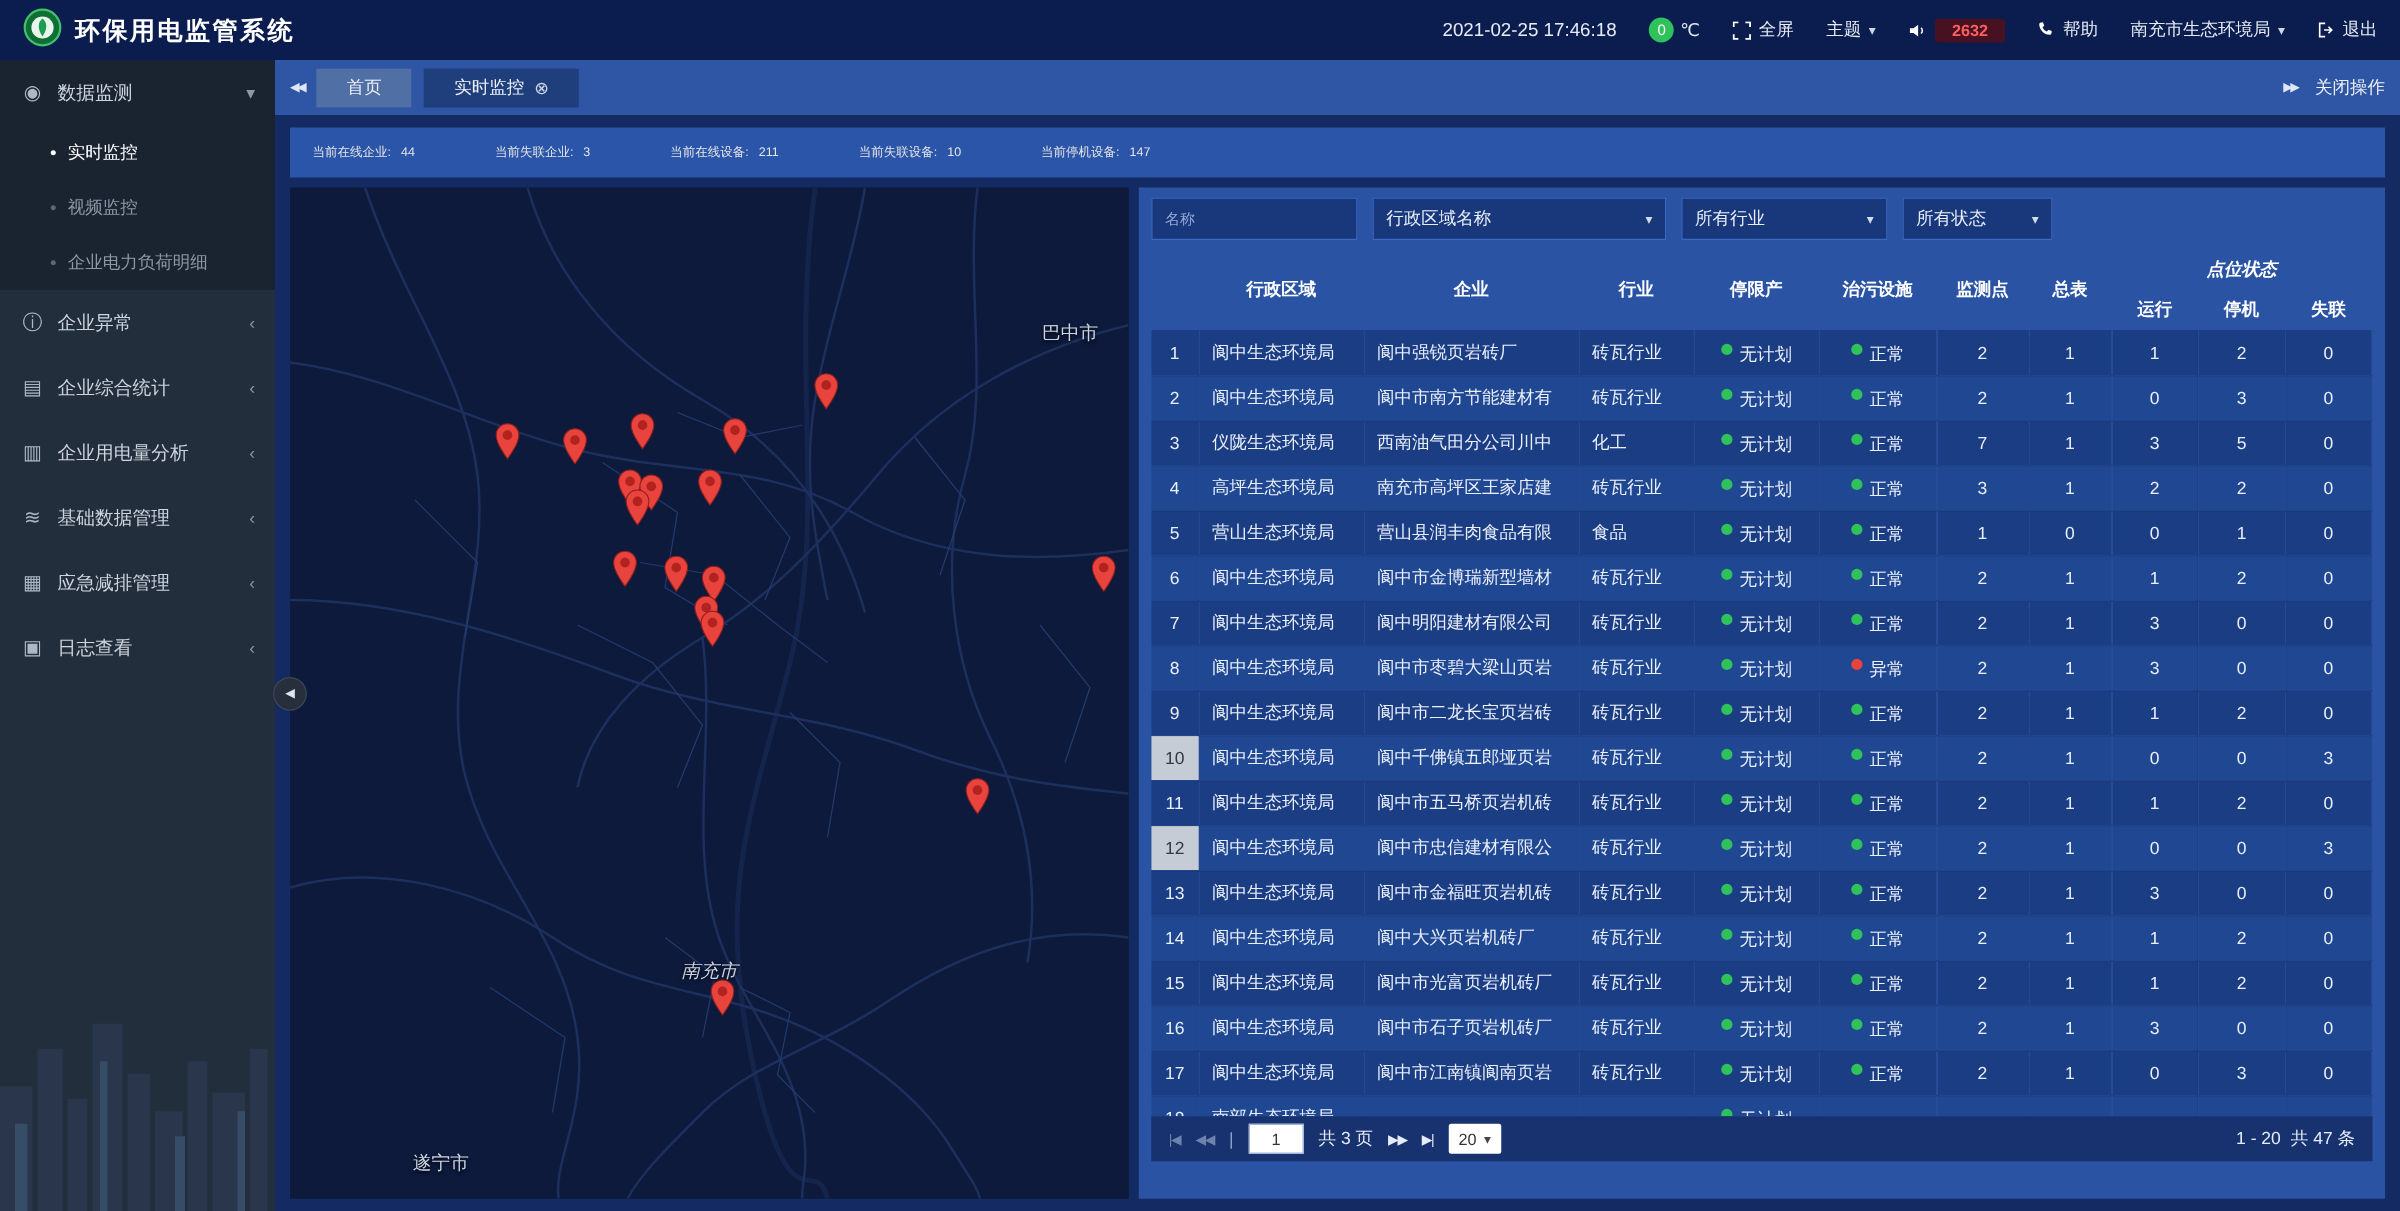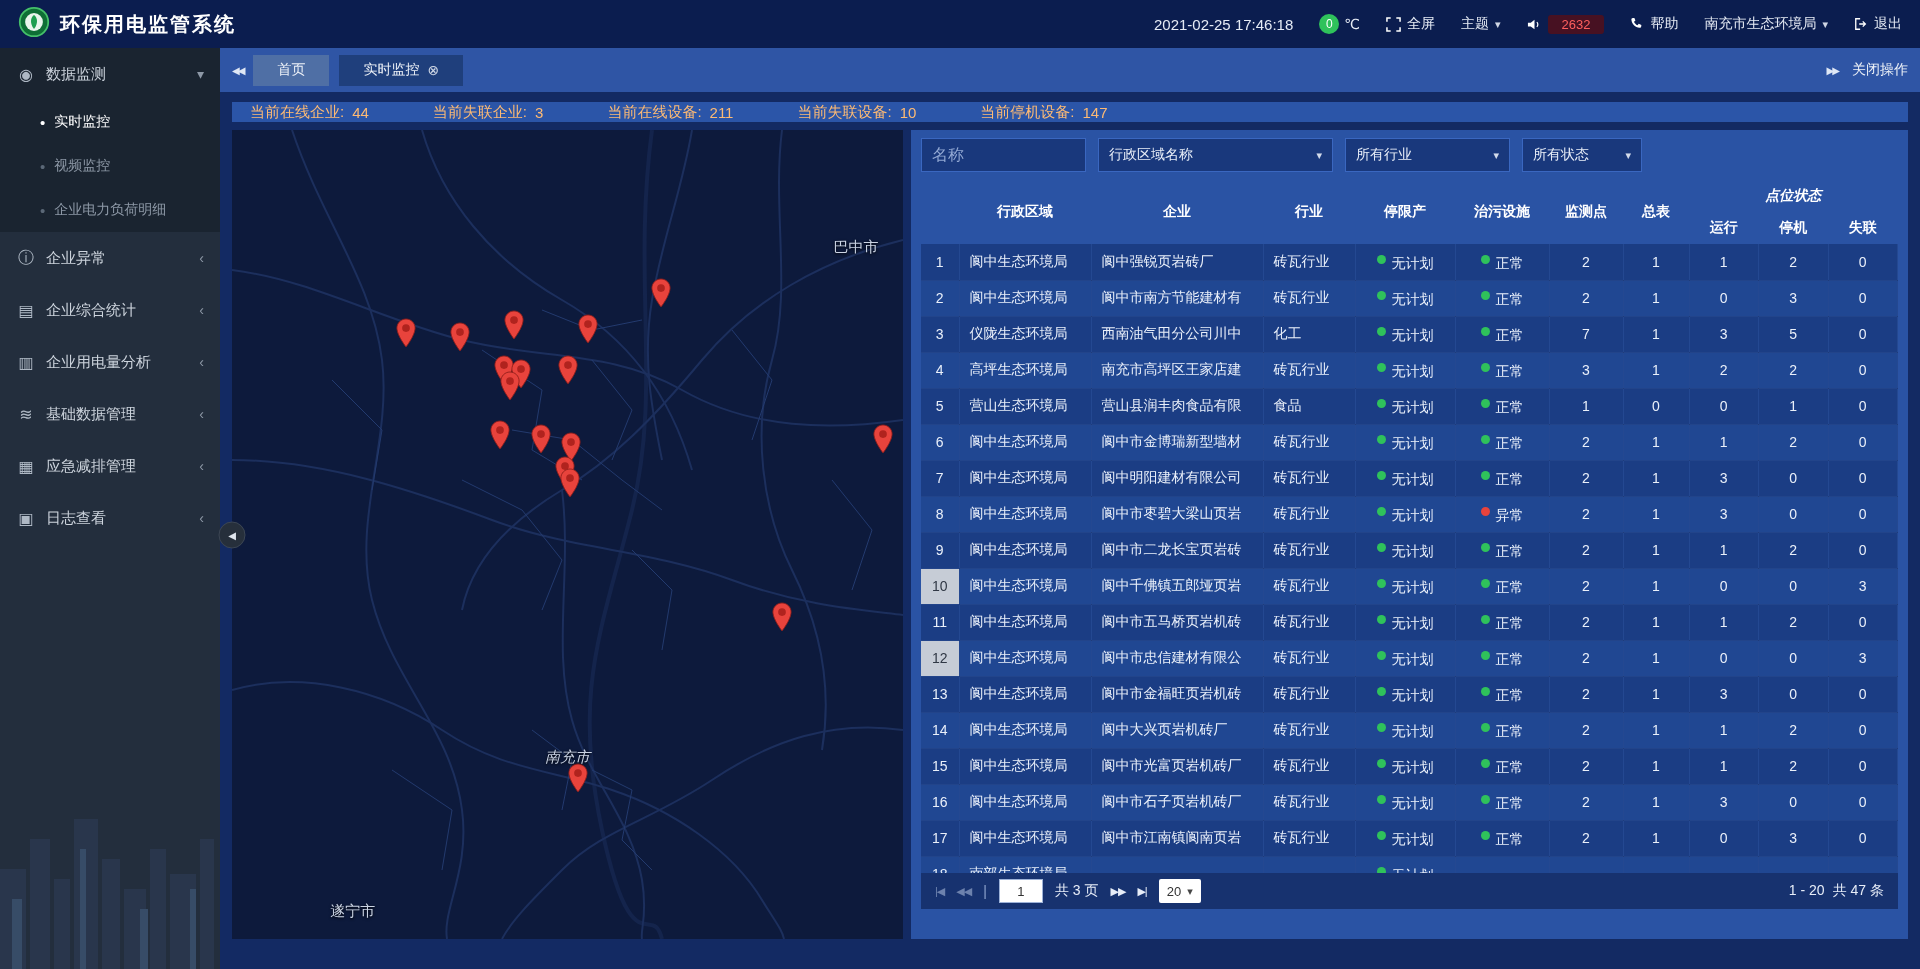--- a/index.html
+++ b/index.html
@@ -11,21 +11,21 @@
     justify-content:space-between;padding:0 18px;color:#fff;}
   .brand{display:flex;align-items:center;gap:10px;}
   .app-title{font-size:20px;font-weight:bold;letter-spacing:2px;}
   .top-right{display:flex;align-items:center;gap:26px;font-size:14px;color:#e6ebf5;}
   .datetime{font-size:15px;}
   .temp{display:inline-flex;align-items:center;gap:5px;}
   .temp-badge{width:20px;height:20px;border-radius:50%;background:#2fc25b;color:#fff;
     display:inline-flex;align-items:center;justify-content:center;font-size:12px;}
   .top-item{display:inline-flex;align-items:center;gap:6px;cursor:pointer;white-space:nowrap;}
   .caret{font-size:11px;opacity:.9;}
-  .alarm-pill{background:#471122;color:#ff5f5f;font-weight:normal;padding:2px 14px;
+  .alarm-pill{background:#471122;color:#ff5f5f;font-weight:bold;padding:2px 14px;
     border-radius:3px;font-size:13px;}
 
   
   .bodyrow{display:flex;height:921px;}
 
   
   .sidebar{width:220px;background:#232e3d;position:relative;overflow:hidden;flex:none;}
   .sb-head{height:52px;display:flex;align-items:center;padding:0 16px;color:#cdd4dd;
     font-size:15px;gap:10px;cursor:pointer;}
   .sb-section.open{background:#1a2430;}
@@ -41,43 +41,43 @@
   
   .main{flex:1;display:flex;flex-direction:column;background:#132a63;min-width:0;}
   .tabbar{height:44px;background:#2f55a5;display:flex;align-items:center;padding:0 12px;gap:10px;flex:none;}
   .tb-arrow{color:#dfe7f5;font-size:10px;letter-spacing:-2px;cursor:pointer;}
   .tab{height:31px;padding:0 24px;background:#4f6fa5;color:#eef2f8;font-size:14px;
     display:flex;align-items:center;gap:8px;cursor:pointer;}
   .tab.active{background:#1f3f7c;}
   .tab-close{font-size:14px;opacity:.85;}
   .tb-right{margin-left:auto;display:flex;align-items:center;gap:14px;color:#eef2f8;font-size:14px;}
 
-  .statsbar{height:20px;margin:10px 12px 8px;background:#2b55a8;display:flex;align-items:center;
-    padding:0 18px;gap:64px;color:#fdba74;font-size:15px;flex:none;}
+  .statsbar{height:40px;margin:10px 12px 8px;background:#2b55a8;display:flex;align-items:center;
+    padding:0 18px;gap:64px;color:#e5e5e5;font-size:10px;flex:none;}
   .stat{display:flex;gap:8px;align-items:center;white-space:nowrap;}
 
   .panels{display:flex;margin:0 12px;gap:8px;height:809px;flex:none;}
 
   
   .map-panel{width:671px;flex:none;position:relative;}
   .map-canvas{position:absolute;inset:0;background:#0d1a3c;overflow:hidden;}
   .roads{position:absolute;inset:0;width:100%;height:100%;}
   .map-overlay{position:absolute;inset:0;}
   .pin{position:absolute;transform:translate(-50%,-100%);line-height:0;cursor:pointer;}
   .city{position:absolute;transform:translate(-50%,-50%);color:#cbd4e4;font-size:15px;
     text-shadow:0 1px 3px #000;white-space:nowrap;}
   .map-collapse{position:absolute;left:0;top:50%;transform:translate(-50%,-50%);width:27px;height:27px;
     border-radius:50%;background:#262f3b;border:1px solid #3c4654;color:#dfe5ee;
     display:flex;align-items:center;justify-content:center;font-size:10px;cursor:pointer;z-index:5;}
 
   
   .table-panel{flex:1;background:#2a53a4;display:flex;flex-direction:column;padding:8px 10px 0;min-width:0;}
   .filters{height:34px;display:flex;gap:12px;flex:none;}
   .f-input{width:165px;height:34px;background:#19387c;border:1px solid #3a67c0;color:#dce6f8;
-    padding:0 10px;font-size:16px;outline:none;}
+    padding:0 10px;font-size:12px;outline:none;}
   .f-input::placeholder{color:#93a9d4;}
   .f-select{height:34px;background:#19387c;border:1px solid #3a67c0;color:#e8eef8;
     display:flex;align-items:center;justify-content:space-between;padding:0 10px;font-size:14px;cursor:pointer;}
   .w-region{width:235px}.w-industry{width:165px}.w-status{width:120px}
 
   .table-wrap{height:693px;overflow:hidden;margin-top:8px;flex:none;}
   table{width:100%;border-collapse:collapse;table-layout:fixed;}
   th{height:32px;color:#fff;font-size:14px;font-weight:bold;text-align:center;}
   th.group{font-style:italic;}
   td{height:36px;font-size:14px;color:#eaf0fa;text-align:center;

